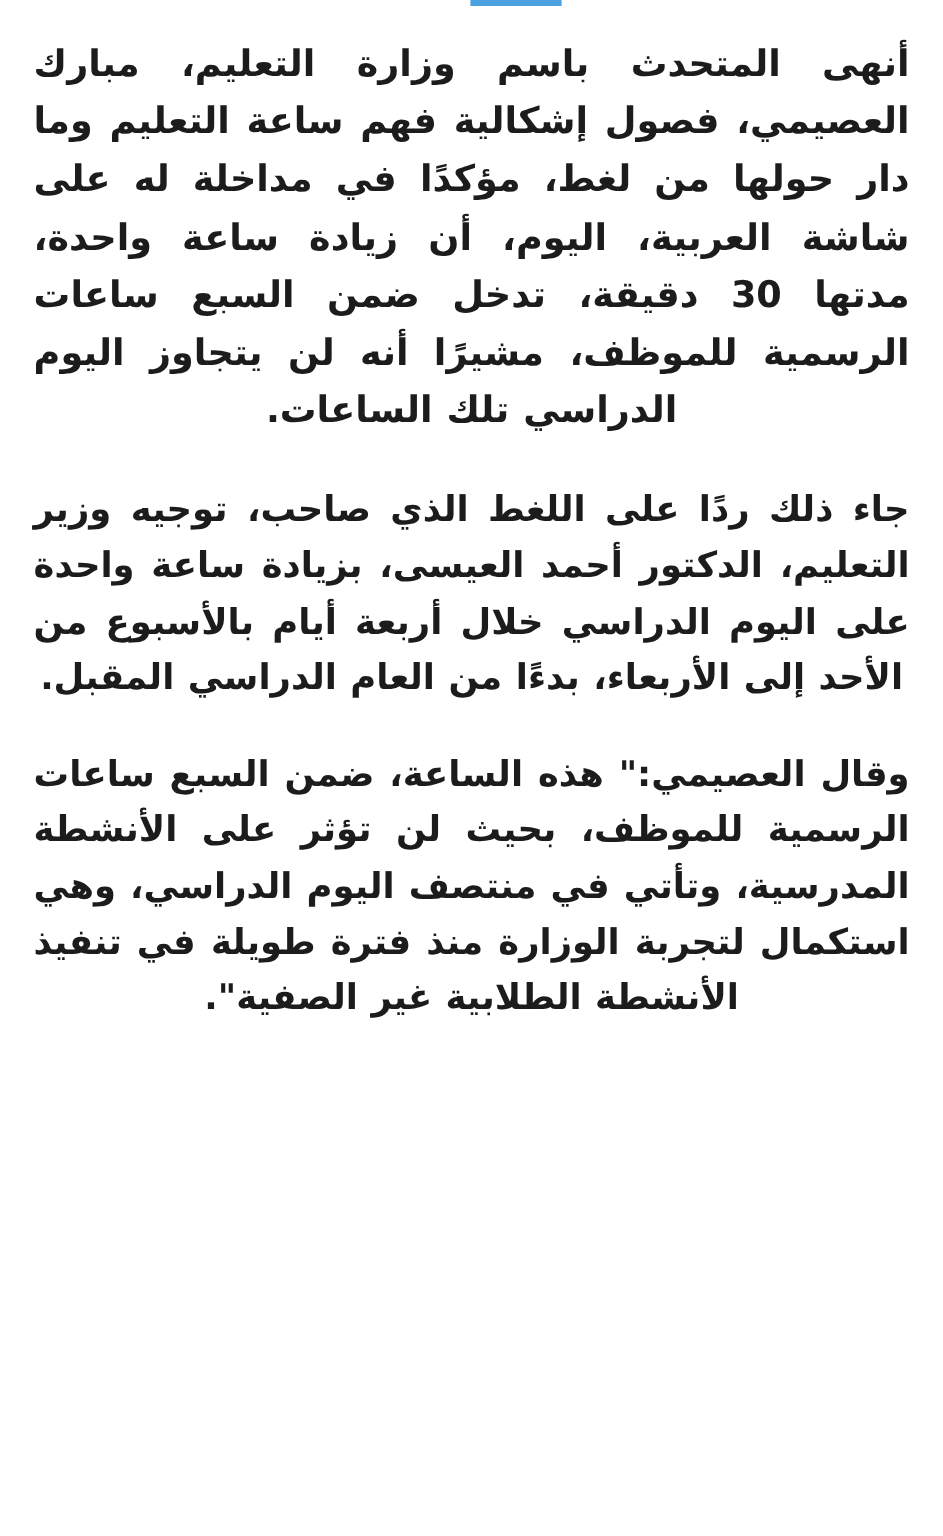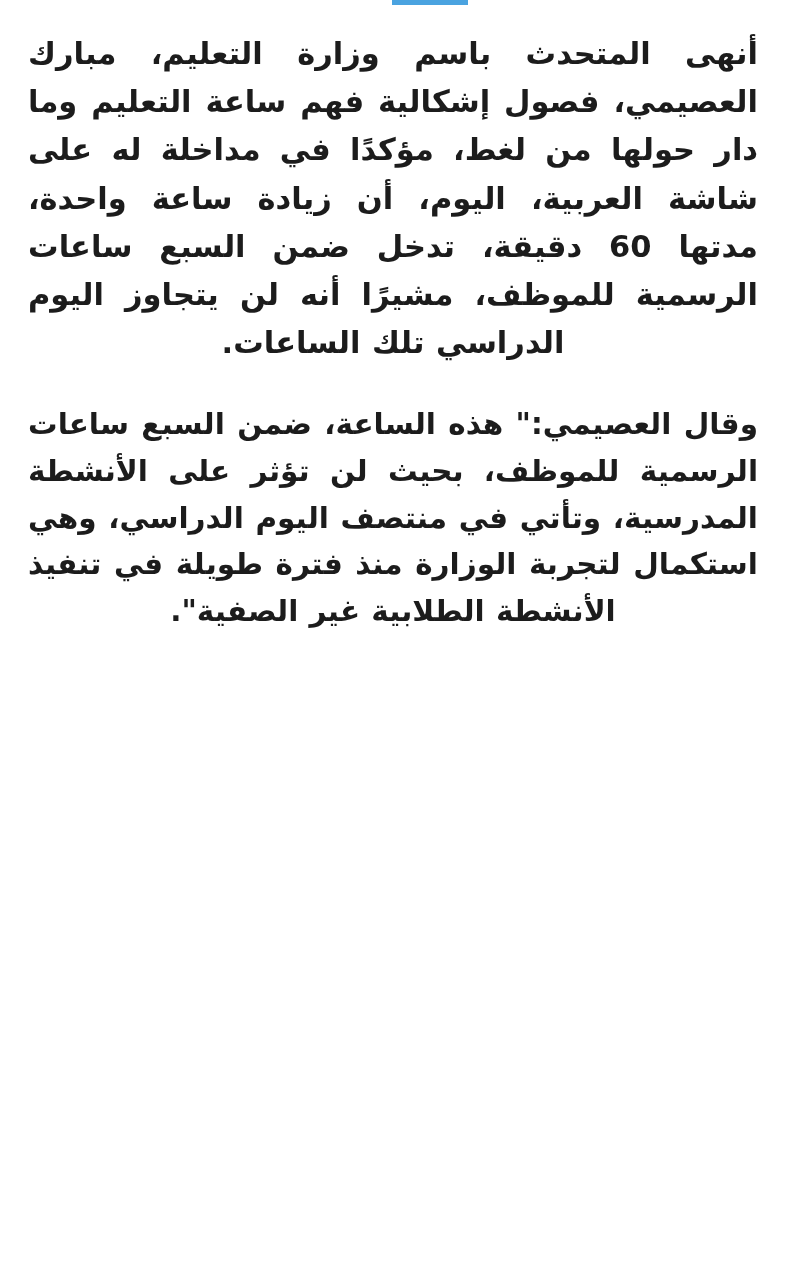--- a/index.html
+++ b/index.html
@@ -62,17 +62,18 @@
 </head>
 <body>
 
 <div class="page">
 
   <div class="top-accent-wrap">
     <div class="top-accent"></div>
   </div>
 
   <div class="article">
-    <p class="para p1">أنهى المتحدث باسم وزارة التعليم، مبارك العصيمي، فصول إشكالية فهم ساعة التعليم وما دار حولها من لغط، مؤكدًا في مداخلة له على شاشة العربية، اليوم، أن زيادة ساعة واحدة، مدتها 60 دقيقة، تدخل ضمن السبع ساعات الرسمية للموظف، مشيرًا أنه لن يتجاوز اليوم الدراسي تلك الساعات.</p>
+    <p class="para p1">أنهى المتحدث باسم وزارة التعليم، مبارك العصيمي، فصول إشكالية فهم ساعة التعليم وما دار حولها من لغط، مؤكدًا في مداخلة له على شاشة العربية، اليوم، أن زيادة ساعة واحدة، مدتها 30 دقيقة، تدخل ضمن السبع ساعات الرسمية للموظف، مشيرًا أنه لن يتجاوز اليوم الدراسي تلك الساعات.</p>
+    <p class="para p2">جاء ذلك ردًا على اللغط الذي صاحب، توجيه وزير التعليم، الدكتور أحمد العيسى، بزيادة ساعة واحدة على اليوم الدراسي خلال أربعة أيام بالأسبوع من الأحد إلى الأربعاء، بدءًا من العام الدراسي المقبل.</p>
     <p class="para p3">وقال العصيمي:" هذه الساعة، ضمن السبع ساعات الرسمية للموظف، بحيث لن تؤثر على الأنشطة المدرسية، وتأتي في منتصف اليوم الدراسي، وهي استكمال لتجربة الوزارة منذ فترة طويلة في تنفيذ الأنشطة الطلابية غير الصفية".</p>
   </div>
 
 </div>
 
 </body></html>

